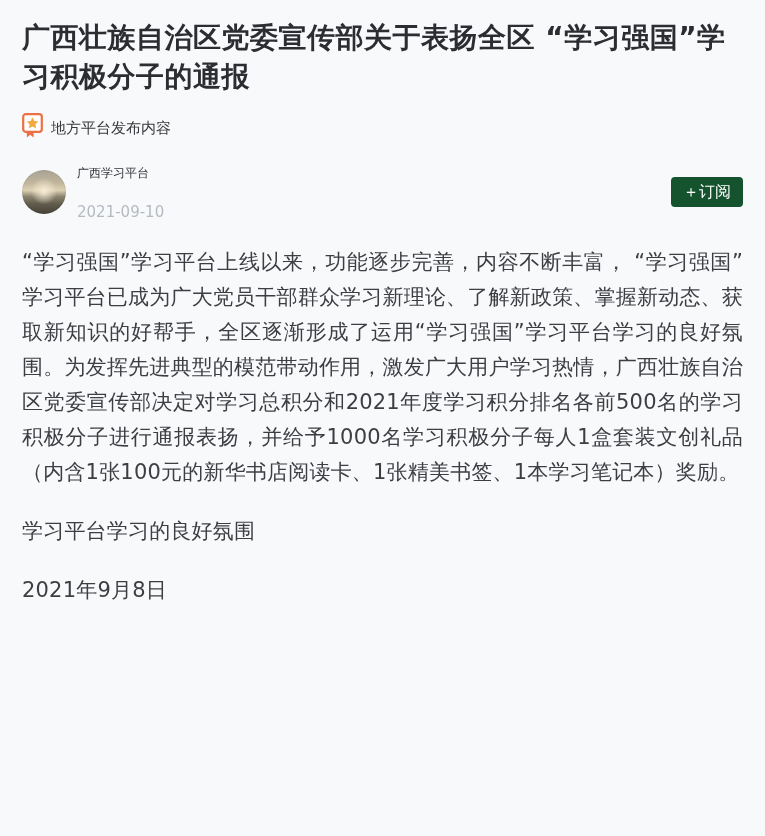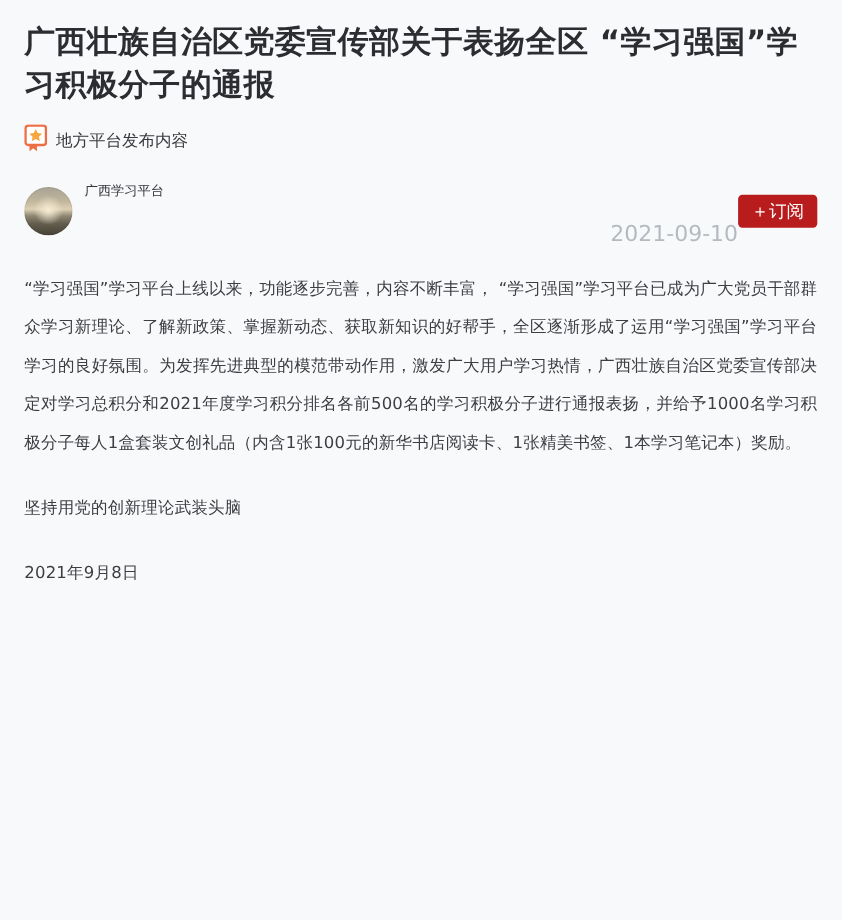--- a/index.html
+++ b/index.html
@@ -73,46 +73,45 @@
     flex: 1 1 auto;
   }
   .author-name {
     font-size: 12px;
     line-height: 21px;
     color: #33353a;
     cursor: pointer;
   }
   .publish-date {
     margin-top: 19px;
-    font-size: 20px;
+    font-size: 15px;
     line-height: 18px;
     color: #b5bac1;
-    text-align: right;
   }
   .subscribe-btn {
     flex: 0 0 auto;
     margin-right: 0;
     height: 30px;
     padding: 0 12px;
-    background: #b91c1c;
+    background: #14532d;
     color: #ffffff;
     font-size: 16px;
     font-family: "DejaVu Sans", "Liberation Sans", sans-serif;
     border: none;
     border-radius: 4px;
     cursor: pointer;
     line-height: 30px;
   }
   
   .article-body {
     margin-top: 13px;
   }
   .article-body p {
     margin: 24px 0 0 0;
-    font-size: 15px;
+    font-size: 21px;
     line-height: 35px;
     color: #3c3e42;
     text-align: justify;
     letter-spacing: 0.2px;
   }
 </style>
 </head>
 <body>
 
 <main class="page">
@@ -134,17 +133,17 @@
     <span class="avatar"></span>
     <div class="author-meta">
       <div class="author-name">广西学习平台</div>
       <div class="publish-date">2021-09-10</div>
     </div>
     <button class="subscribe-btn">＋订阅</button>
   </div>
 
   <article class="article-body">
     <p>“学习强国”学习平台上线以来，功能逐步完善，内容不断丰富， “学习强国”学习平台已成为广大党员干部群众学习新理论、了解新政策、掌握新动态、获取新知识的好帮手，全区逐渐形成了运用“学习强国”学习平台学习的良好氛围。为发挥先进典型的模范带动作用，激发广大用户学习热情，广西壮族自治区党委宣传部决定对学习总积分和2021年度学习积分排名各前500名的学习积极分子进行通报表扬，并给予1000名学习积极分子每人1盒套装文创礼品（内含1张100元的新华书店阅读卡、1张精美书签、1本学习笔记本）奖励。</p>
-    <p>坚持用党的创新理论武装头脑</p>
+    <p>学习平台学习的良好氛围</p>
     <p>2021年9月8日</p>
   </article>
 
 </main>
 
 </body></html>

